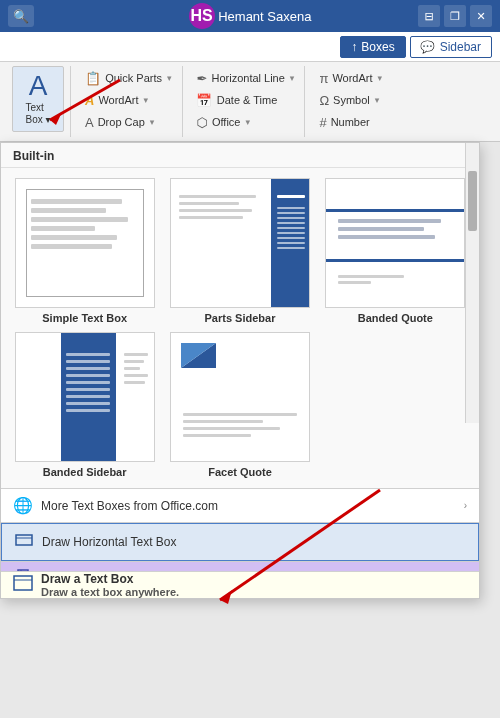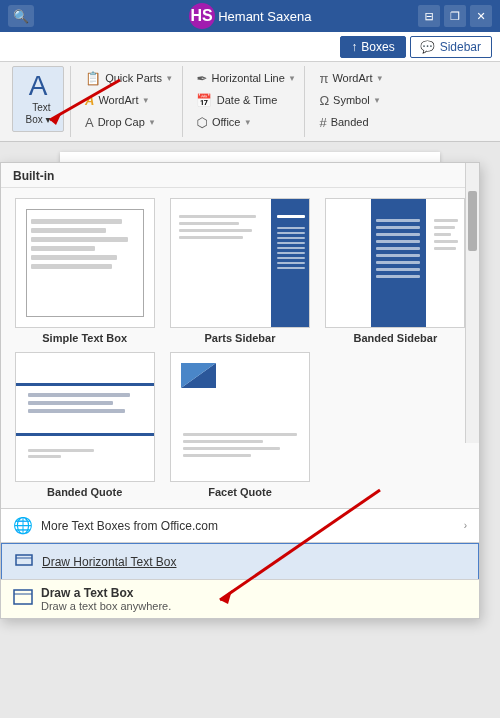--- a/index.html
+++ b/index.html
@@ -139,21 +139,21 @@
       color: #333;
       gap: 2px;
     }
     .ribbon-btn-large .big-icon {
       font-size: 28px;
       color: #2b579a;
       line-height: 1;
     }
     .ribbon-btn-large .label {
       font-size: 10px;
-      text-align: right;
+      text-align: left;
       line-height: 1.2;
     }
 
     .ribbon-small-group {
       display: flex;
       flex-direction: column;
       gap: 2px;
       padding-top: 2px;
     }
     .ribbon-small-btn {
@@ -181,21 +181,20 @@
     
     .dropdown-panel {
       position: absolute;
       top: 142px;
       left: 0;
       width: 480px;
       background: #6d28d9;
       border: 1px solid #c8c8c8;
       box-shadow: 2px 4px 12px rgba(0,0,0,0.2);
       z-index: 100;
-      margin-top: 20px;
     }
 
     .dropdown-header {
       padding: 6px 12px 4px 12px;
       font-size: 12px;
       font-weight: 600;
       color: #333;
       background: #f9f9f9;
       border-bottom: 1px solid #e0e0e0;
     }
@@ -504,51 +503,51 @@
     }
     .dropdown-action-item .item-arrow {
       position: absolute;
       right: 12px;
       font-size: 10px;
       color: #888;
     }
     .dropdown-action-item.highlighted {
       background: #dde8f5;
       border: 1px solid #4a7ec8;
-      text-decoration: underline;
     }
 
     
     .tooltip-box {
       position: absolute;
       bottom: 0;
       left: 0;
       right: 0;
       background: #fffff0;
       border-top: 1px solid #d0d0d0;
-      padding: 6px 12px;
+      padding: 0 12px;
       display: flex;
       align-items: flex-start;
       gap: 8px;
       z-index: 200;
     }
     .tooltip-icon {
       font-size: 16px;
       color: #2b579a;
       margin-top: 1px;
       flex-shrink: 0;
     }
     .tooltip-content .tooltip-title {
       font-size: 12px;
       font-weight: 600;
       color: #333;
     }
     .tooltip-content .tooltip-desc {
       font-size: 11px;
       color: #555;
+      font-weight: bold;
     }
 
     
     .arrow-overlay {
       position: absolute;
       pointer-events: none;
       z-index: 300;
     }
 
     
@@ -653,21 +652,21 @@
         <span>WordArt</span>
         <span class="chevron">▾</span>
       </div>
       <div class="ribbon-small-btn">
         <span class="icon">Ω</span>
         <span>Symbol</span>
         <span class="chevron">▾</span>
       </div>
       <div class="ribbon-small-btn">
         <span class="icon">#</span>
-        <span>Banded</span>
+        <span>Number</span>
       </div>
     </div>
   </div>
 </div>
 
 <div class="doc-area">
   <div class="doc-page"></div>
 </div>
 
 <div class="dropdown-panel">
@@ -715,20 +714,37 @@
           <div class="ml" style="width:90%"></div>
           <div class="ml" style="width:70%"></div>
           <div class="ml" style="width:85%"></div>
           <div class="ml" style="width:75%"></div>
         </div>
       </div>
       <span class="template-label">Parts Sidebar</span>
     </div>
 
     <div class="template-item">
+      <div class="template-thumb tmpl-banded-quote">
+        <div class="band-top"></div>
+        <div class="quote-lines">
+          <div class="ql" style="width:90%"></div>
+          <div class="ql" style="width:75%"></div>
+          <div class="ql" style="width:85%"></div>
+        </div>
+        <div class="band-bottom"></div>
+        <div class="bottom-text">
+          <div class="bt"></div>
+          <div class="bt" style="width:50%"></div>
+        </div>
+      </div>
+      <span class="template-label">Banded Quote</span>
+    </div>
+
+    <div class="template-item">
       <div class="template-thumb tmpl-banded-sidebar">
         <div class="blue-col"></div>
         <div class="col-lines">
           <div class="cl"></div>
           <div class="cl"></div>
           <div class="cl"></div>
           <div class="cl"></div>
           <div class="cl"></div>
           <div class="cl"></div>
           <div class="cl"></div>
@@ -740,37 +756,20 @@
           <div class="rl" style="width:85%"></div>
           <div class="rl" style="width:70%"></div>
           <div class="rl"></div>
           <div class="rl" style="width:90%"></div>
         </div>
       </div>
       <span class="template-label">Banded Sidebar</span>
     </div>
 
     <div class="template-item">
-      <div class="template-thumb tmpl-banded-quote">
-        <div class="band-top"></div>
-        <div class="quote-lines">
-          <div class="ql" style="width:90%"></div>
-          <div class="ql" style="width:75%"></div>
-          <div class="ql" style="width:85%"></div>
-        </div>
-        <div class="band-bottom"></div>
-        <div class="bottom-text">
-          <div class="bt"></div>
-          <div class="bt" style="width:50%"></div>
-        </div>
-      </div>
-      <span class="template-label">Banded Quote</span>
-    </div>
-
-    <div class="template-item">
       <div class="template-thumb tmpl-facet">
         <div class="tri-top"></div>
         <div class="tri-right"></div>
         <div class="text-lines">
           <div class="ftl"></div>
           <div class="ftl" style="width:70%"></div>
           <div class="ftl" style="width:85%"></div>
           <div class="ftl" style="width:60%"></div>
         </div>
       </div>

